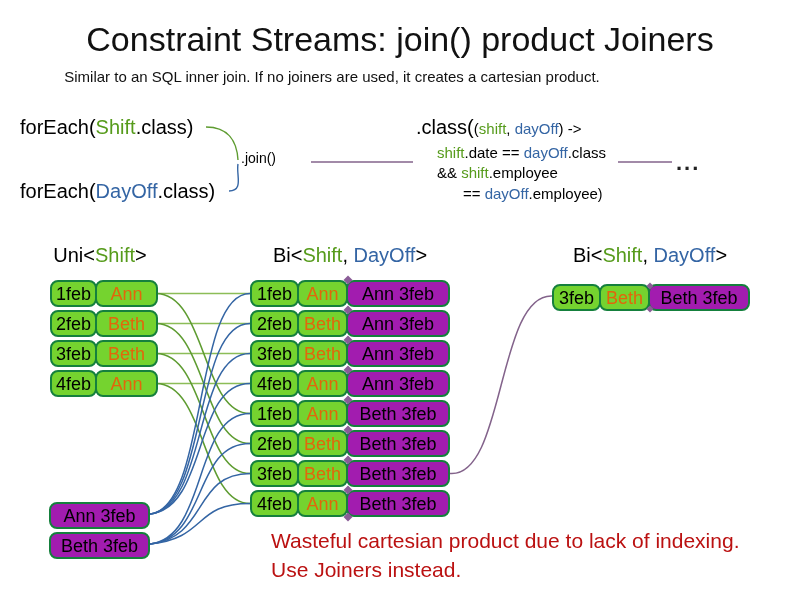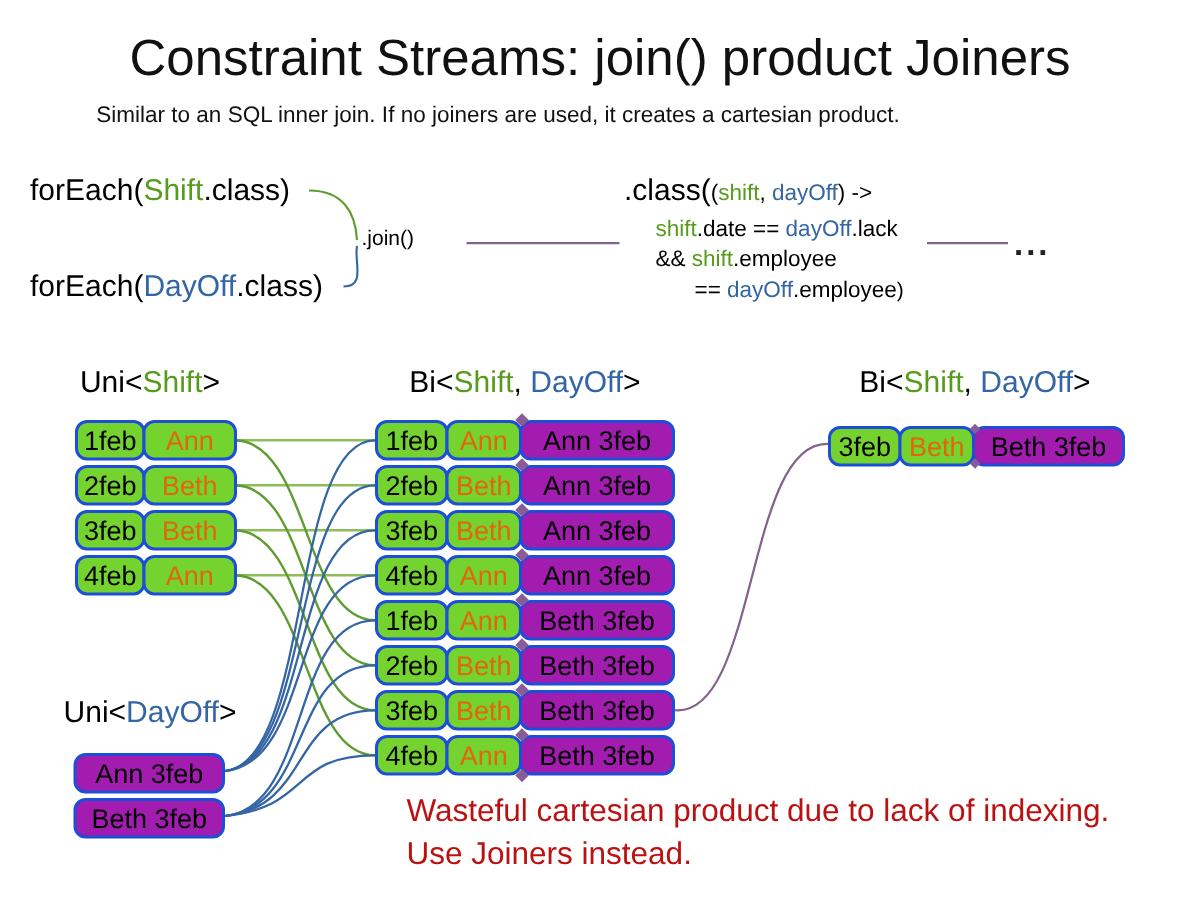--- a/index.html
+++ b/index.html
@@ -16,21 +16,21 @@
   .code { font-size:20px; line-height:1.15; white-space:nowrap; }
   .code-sm { font-size:15px; line-height:1.15; white-space:nowrap; }
   .big { font-size:20px; }
   .bigger { font-size:14px; }
   .grn { color:#569b1b; }
   .blu { color:#3465a4; }
   .ellipsis { font-size:22px; font-weight:bold; letter-spacing:2px; color:#222; }
   .typelabel { font-size:20px; line-height:1.15; text-align:center; white-space:nowrap; }
   .row { position:absolute; display:flex; z-index:1; }
   .cell {
-    box-sizing:border-box; height:27px; border:2px solid #1d4ed8; border-radius:8px;
+    box-sizing:border-box; height:27px; border:2px solid #15803d; border-radius:8px;
     display:flex; align-items:center; justify-content:center;
     font-size:18px; line-height:1; white-space:nowrap;
   }
   .cell + .cell { margin-left:-2px; }
   .gcell { background:#75d32f; }
   .bcell { background:#a21caf; }
   .emp { color:#e2660b; }
   .w47{width:47px} .w63{width:63px} .w49{width:49px} .w51{width:51px}
   .w104{width:104px} .w102{width:102px} .w101{width:101px}
   .warning { font-size:21px; line-height:29px; color:#bb1111; white-space:nowrap; }
@@ -68,35 +68,34 @@
   <div class="abs subtitle">Similar to an SQL inner join. If no joiners are used, it creates a cartesian product.</div>
 
   <div class="abs code" style="left:20px; top:116px;"><span>forEach(</span><span class="grn">Shift</span><span>.class)</span></div>
 
   <div class="abs code" style="left:20px; top:180px;"><span>forEach(</span><span class="blu">DayOff</span><span>.class)</span></div>
 
   <div class="abs code bigger" style="left:241px; top:150px;">.join()</div>
 
   <div class="abs code-sm" style="left:416px; top:116px;"><span class="big">.class(</span><span>(</span><span class="grn">shift</span><span>, </span><span class="blu">dayOff</span><span>) -&gt;</span></div>
 
-  <div class="abs code-sm" style="left:437px; top:144px;"><span class="grn">shift</span><span>.date == </span><span class="blu">dayOff</span><span>.lack</span></div>
+  <div class="abs code-sm" style="left:437px; top:144px;"><span class="grn">shift</span><span>.date == </span><span class="blu">dayOff</span><span>.class</span></div>
 
   <div class="abs code-sm" style="left:437px; top:164px;"><span>&amp;&amp; </span><span class="grn">shift</span><span>.employee</span></div>
 
   <div class="abs code-sm" style="left:463px; top:185px;"><span>== </span><span class="blu">dayOff</span><span>.employee</span><span class="bigger">)</span></div>
 
   <div class="abs ellipsis" style="left:676px; top:150px;">...</div>
 
   <div class="abs typelabel" style="left:30px; top:244px; width:140px;"><span>Uni&lt;</span><span class="grn">Shift</span><span>&gt;</span></div>
 
   <div class="abs typelabel" style="left:250px; top:244px; width:200px;"><span>Bi&lt;</span><span class="grn">Shift</span><span>, </span><span class="blu">DayOff</span><span>&gt;</span></div>
 
   <div class="abs typelabel" style="left:550px; top:244px; width:200px;"><span>Bi&lt;</span><span class="grn">Shift</span><span>, </span><span class="blu">DayOff</span><span>&gt;</span></div>
 
-  <div class="abs typelabel" style="left:30px; top:464px; width:140px;"><span>Uni&lt;</span><span class="blu">DayOff</span><span>&gt;</span></div>
 
   <div class="row" style="left:50px; top:280px;">
       <div class="cell gcell w47">1feb</div>
       <div class="cell gcell w63 emp">Ann</div>
     </div>
   <div class="row" style="left:50px; top:310px;">
       <div class="cell gcell w47">2feb</div>
       <div class="cell gcell w63 emp">Beth</div>
     </div>
   <div class="row" style="left:50px; top:340px;">

